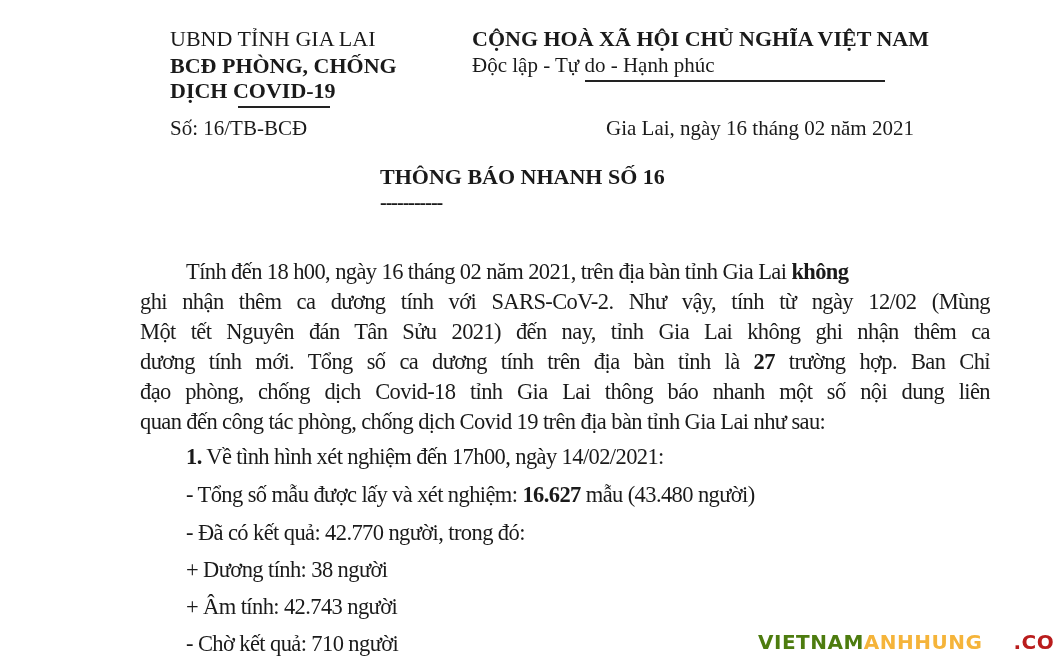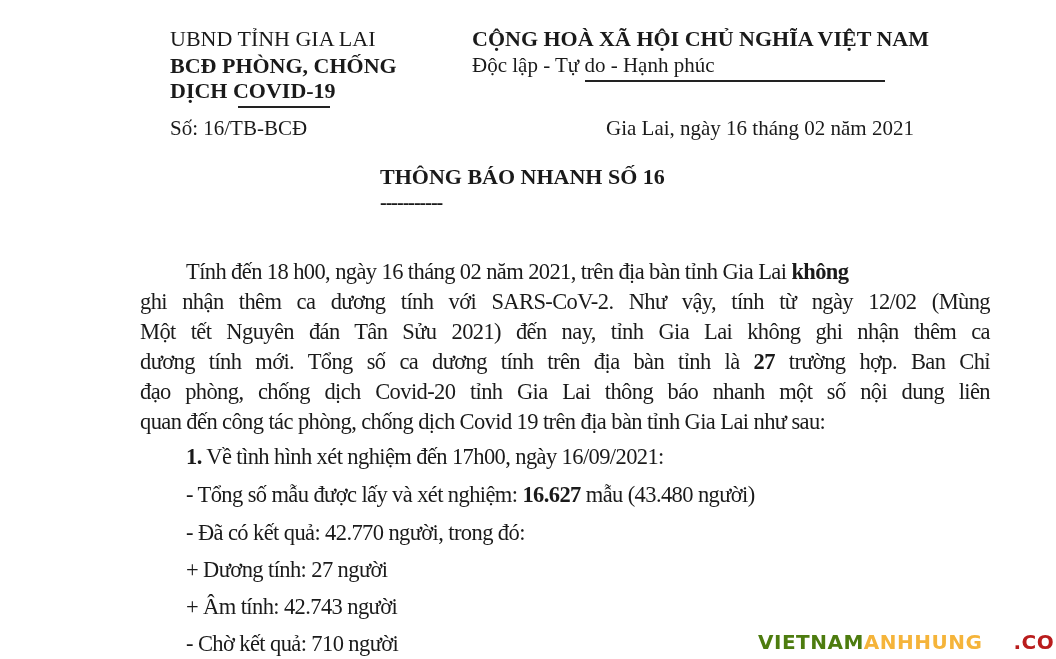--- a/index.html
+++ b/index.html
@@ -51,23 +51,23 @@
 <div id="hdr-right-rule" class="abs"></div>
 <div id="place-date" class="abs">Gia Lai, ngày 16 tháng 02 năm 2021</div>
 
 <div id="title" class="abs center">THÔNG BÁO NHANH SỐ 16</div>
 <div id="title-dashes" class="abs center">-----------</div>
 
 <div class="abs line first" style="top:257px;"><span>Tính đến 18 h00, ngày 16 tháng 02 năm 2021, trên địa bàn tỉnh Gia Lai </span><span class="b">không</span></div>
 <div class="abs line just" style="top:287px;"><span>ghi nhận thêm ca dương tính với SARS-CoV-2. Như vậy, tính từ ngày 12/02 (Mùng</span></div>
 <div class="abs line just" style="top:317px;"><span>Một tết Nguyên đán Tân Sửu 2021) đến nay, tỉnh Gia Lai không ghi nhận thêm ca</span></div>
 <div class="abs line just" style="top:347px;"><span>dương tính mới. Tổng số ca dương tính trên địa bàn tỉnh là </span><span class="b">27</span><span> trường hợp. Ban Chỉ</span></div>
-<div class="abs line just" style="top:377px;"><span>đạo phòng, chống dịch Covid-20 tỉnh Gia Lai thông báo nhanh một số nội dung liên</span></div>
+<div class="abs line just" style="top:377px;"><span>đạo phòng, chống dịch Covid-18 tỉnh Gia Lai thông báo nhanh một số nội dung liên</span></div>
 <div class="abs line" style="top:407px; left:140px; width:850px;"><span>quan đến công tác phòng, chống dịch Covid 19 trên địa bàn tỉnh Gia Lai như sau:</span></div>
 
-<div class="abs line" style="top:442px; left:186px;"><span class="b">1.</span><span> Về tình hình xét nghiệm đến 17h00, ngày 16/09/2021:</span></div>
+<div class="abs line" style="top:442px; left:186px;"><span class="b">1.</span><span> Về tình hình xét nghiệm đến 17h00, ngày 14/02/2021:</span></div>
 <div class="abs line" style="top:480px; left:186px;"><span>- Tổng số mẫu được lấy và xét nghiệm: </span><span class="b">16.627</span><span> mẫu (43.480 người)</span></div>
 <div class="abs line" style="top:518px; left:186px;"><span>- Đã có kết quả: 42.770 người, trong đó:</span></div>
-<div class="abs line" style="top:555px; left:186px;"><span>+ Dương tính: 27 người</span></div>
+<div class="abs line" style="top:555px; left:186px;"><span>+ Dương tính: 38 người</span></div>
 <div class="abs line" style="top:592px; left:186px;"><span>+ Âm tính: 42.743 người</span></div>
 <div class="abs line" style="top:629px; left:186px;"><span>- Chờ kết quả: 710 người</span></div>
 
 <div id="wm" class="abs"><span class="w1">VIETNAM</span><span class="w2">ANHHUNG</span><span class="w3">.COM</span></div>
 
 </body></html>

